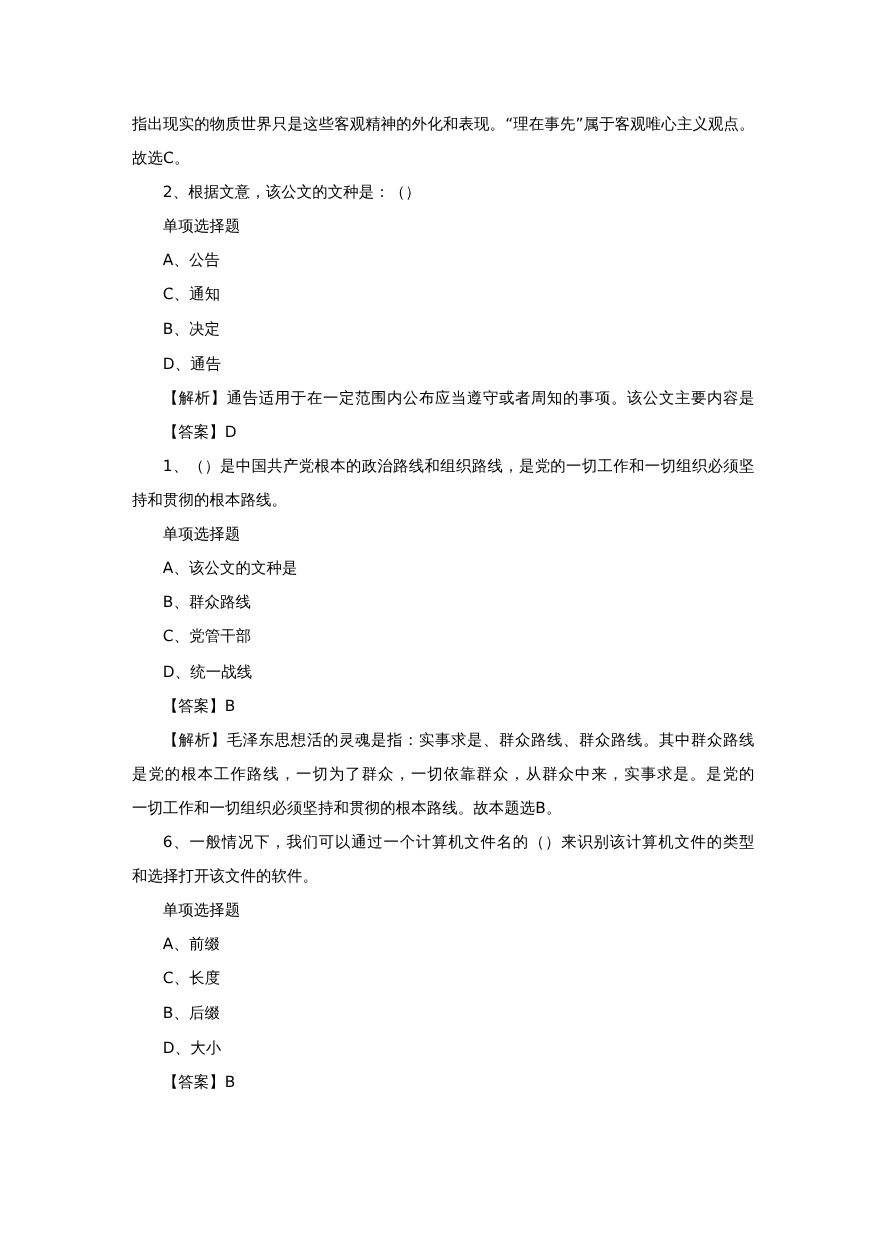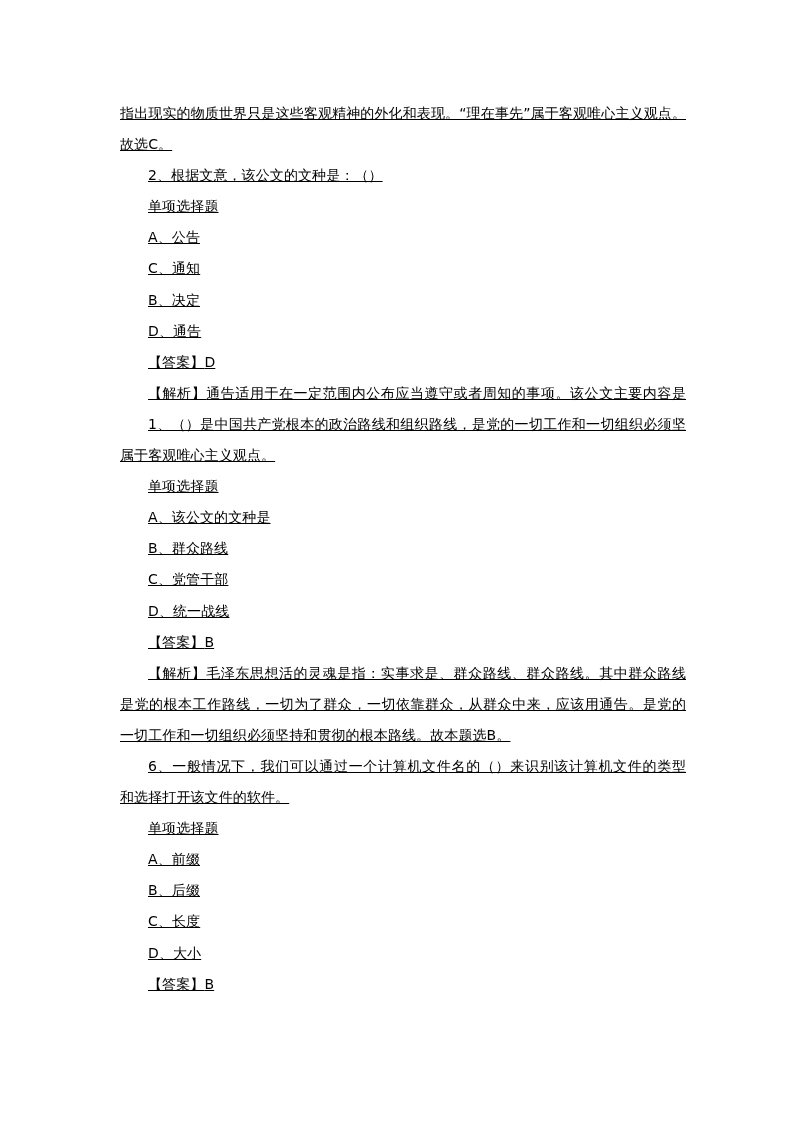--- a/index.html
+++ b/index.html
@@ -1,52 +1,52 @@
 <!DOCTYPE html>
 <html><head>
 <meta charset="utf-8">
 <style>
   html, body { margin: 0; padding: 0; background: #ffffff; }
   body { width: 794px; height: 1123px; position: relative; overflow: hidden;
          font-family: "DejaVu Sans", "Liberation Sans", sans-serif; color: #000; }
   .page { position: absolute; left: 120px; top: 98px; width: 566px; }
-  .line { height: 31.1px; line-height: 31.1px; font-size: 14px; white-space: nowrap; letter-spacing: 0.1px; text-decoration: underline; }
+  .line { height: 31.1px; line-height: 31.1px; font-size: 14px; white-space: nowrap; letter-spacing: 0.1px; }
   .indent { padding-left: 28px; }
   .justify { text-align: justify; text-align-last: justify; white-space: normal; overflow: hidden; }
 </style>
 </head>
 <body>
 
 <div class="page">
 
   <div class="line justify">指出现实的物质世界只是这些客观精神的外化和表现。“理在事先”属于客观唯心主义观点。</div>
   <div class="line">故选C。</div>
 
   <div class="line indent">2、根据文意，该公文的文种是：（）</div>
   <div class="line indent">单项选择题</div>
   <div class="line indent">A、公告</div>
   <div class="line indent">C、通知</div>
   <div class="line indent">B、决定</div>
   <div class="line indent">D、通告</div>
+  <div class="line indent justify"><span>【解析】</span><span>通告适用于在一定范围内公布应当遵守或者周知的事项。该公文主要内容是</span></div>
   <div class="line indent"><span>【答案】</span><span>D</span></div>
-  <div class="line indent justify"><span>【解析】</span><span>通告适用于在一定范围内公布应当遵守或者周知的事项。该公文主要内容是</span></div>
 
   <div class="line indent justify">1、（）是中国共产党根本的政治路线和组织路线，是党的一切工作和一切组织必须坚</div>
-  <div class="line">属于客观唯心主义观点。</div>
+  <div class="line">持和贯彻的根本路线。</div>
   <div class="line indent">单项选择题</div>
   <div class="line indent">A、该公文的文种是</div>
   <div class="line indent">B、群众路线</div>
   <div class="line indent">C、党管干部</div>
   <div class="line indent">D、统一战线</div>
   <div class="line indent"><span>【答案】</span><span>B</span></div>
   <div class="line indent justify"><span>【解析】</span><span>毛泽东思想活的灵魂是指：实事求是、群众路线、群众路线。其中群众路线</span></div>
-  <div class="line justify">是党的根本工作路线，一切为了群众，一切依靠群众，从群众中来，应该用通告。是党的</div>
+  <div class="line justify">是党的根本工作路线，一切为了群众，一切依靠群众，从群众中来，实事求是。是党的</div>
   <div class="line">一切工作和一切组织必须坚持和贯彻的根本路线。故本题选B。</div>
 
   <div class="line indent justify">6、一般情况下，我们可以通过一个计算机文件名的（）来识别该计算机文件的类型</div>
   <div class="line">和选择打开该文件的软件。</div>
   <div class="line indent">单项选择题</div>
   <div class="line indent">A、前缀</div>
+  <div class="line indent">C、长度</div>
   <div class="line indent">B、后缀</div>
-  <div class="line indent">C、长度</div>
   <div class="line indent">D、大小</div>
   <div class="line indent"><span>【答案】</span><span>B</span></div>
 </div>
 
 </body></html>

